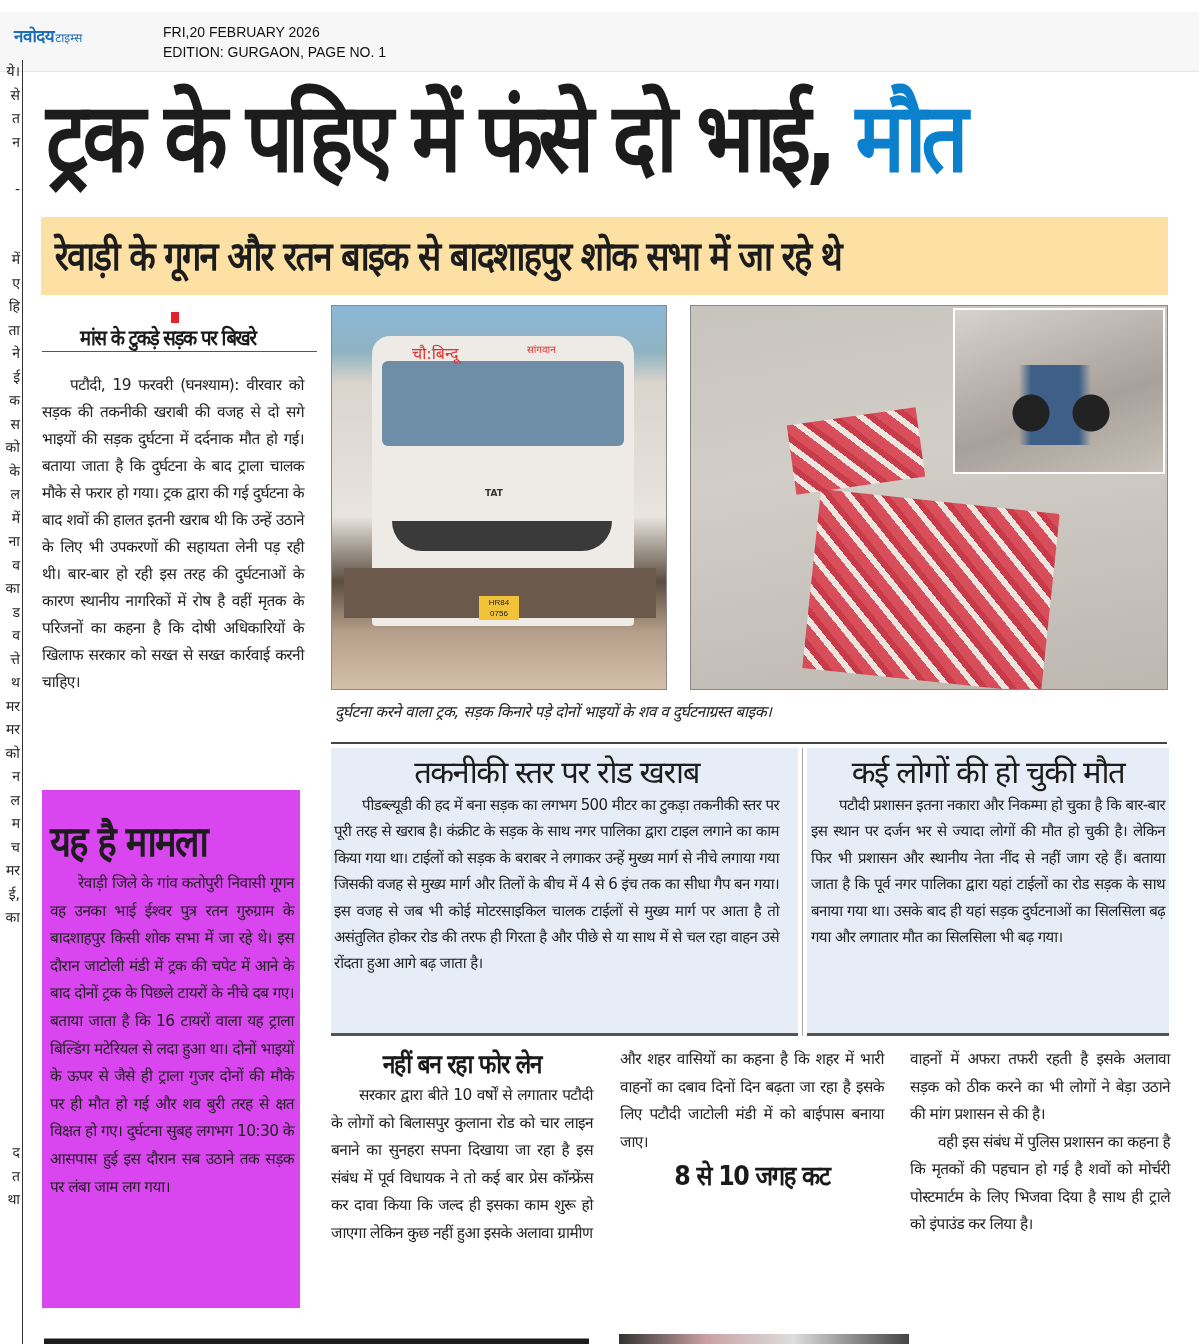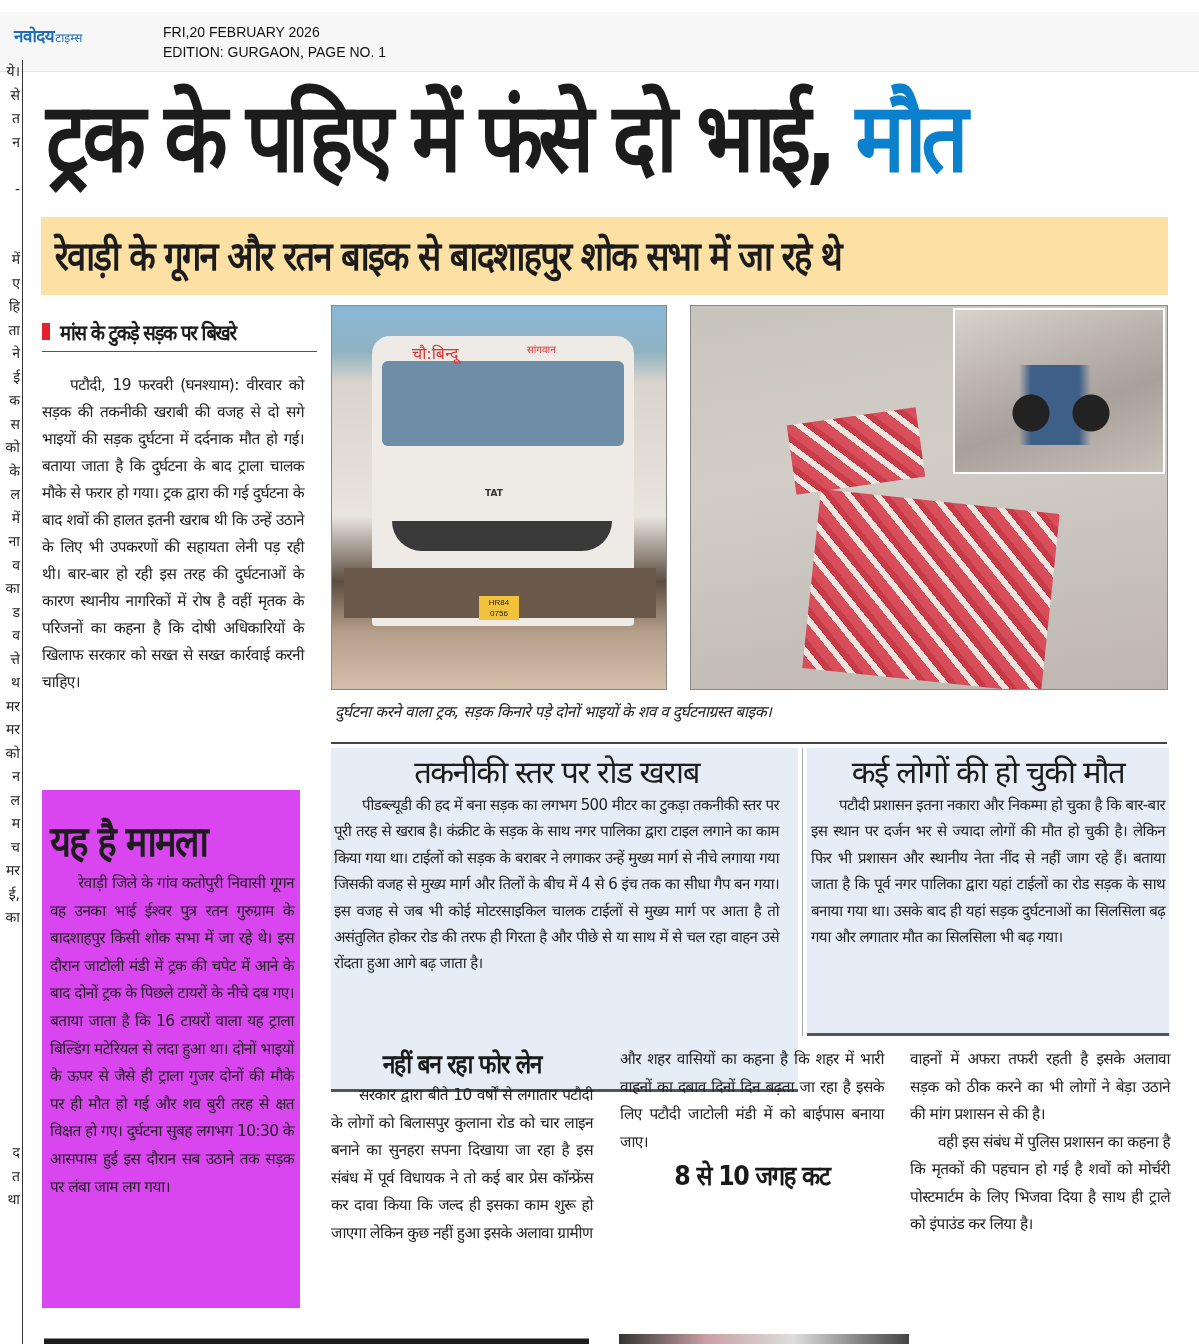--- a/index.html
+++ b/index.html
@@ -15,21 +15,21 @@
   .leftstrip { position: absolute; left: 0; top: 60px; width: 22px; height: 1284px; overflow: hidden; }
   .leftstrip .frag { font-family: "DejaVu Sans", sans-serif; font-size: 14px; line-height: 23.5px; text-align: right; color: #222; padding-right: 2px; }
   .leftrule { position: absolute; left: 22px; top: 60px; width: 1px; height: 1284px; background: #333; }
 
   .headline { position: absolute; left: 46px; top: 78px; width: 1125px; height: 130px; font-family: "DejaVu Sans", sans-serif; font-weight: bold; font-size: 96px; line-height: 120px; white-space: nowrap; letter-spacing: -6px; color: #1c1c1c; transform: scaleX(0.86); transform-origin: left; }
   .headline .accent { color: #0b80cc; }
 
   .subhead { position: absolute; left: 41px; top: 217px; width: 1127px; height: 78px; background: #fde0a4; }
   .subhead span { display: block; font-family: "DejaVu Sans", sans-serif; font-weight: bold; font-size: 40px; line-height: 78px; padding-left: 16px; white-space: nowrap; letter-spacing: -2px; transform: scaleX(0.86); transform-origin: left; color: #1c1c1c; }
 
-  .side-head { position: absolute; left: 42px; top: 312px; width: 275px; height: 40px; border-bottom: 1px solid #555; display: flex; align-items: center; }
+  .side-head { position: absolute; left: 42px; top: 312px; width: 275px; height: 40px; border-bottom: 1px solid #555; display: flex; align-items: center; flex-direction: column; }
   .side-head .bullet { width: 8px; height: 17px; background: #e3232b; margin-right: 10px; }
   .side-head span.t { font-family: "DejaVu Sans", sans-serif; font-weight: bold; font-size: 21px; letter-spacing: -1.5px; transform: scaleX(0.88); transform-origin: left; white-space: nowrap; }
 
   .bodytxt { font-family: "DejaVu Sans", sans-serif; font-size: 15.4px; line-height: 27px; color: #222; text-align: justify; letter-spacing: -0.6px; }
   .bodytxt .indent { display: inline-block; width: 28px; }
 
   .col1 { position: absolute; left: 42px; top: 372px; width: 262px; }
 
   .box { position: absolute; left: 42px; top: 790px; width: 258px; height: 518px; background: #d946ef; padding: 24px 6px 0 8px; }
   .box h2 { font-family: "DejaVu Sans", sans-serif; font-weight: bold; font-size: 42px; line-height: 56px; letter-spacing: -2px; color: #1c1c1c; transform: scaleX(0.86); transform-origin: left; white-space: nowrap; }
@@ -45,21 +45,21 @@
   .truck-grille { position: absolute; left: 60px; top: 215px; width: 220px; height: 30px; background: #3a3a3a; border-radius: 0 0 90px 90px; }
   .truck-bumper { position: absolute; left: 12px; top: 262px; width: 312px; height: 50px; background: #6b5a4c; }
   .plate { position: absolute; left: 147px; top: 290px; width: 40px; height: 24px; background: #f2c23a; font-family: Liberation Sans, sans-serif; font-size: 8px; line-height: 11px; color: #222; text-align: center; padding-top: 1px; }
   .cloth { position: absolute; background: repeating-linear-gradient(45deg, #d94452 0 10px, #f0e7e1 10px 16px, #c7303e 16px 22px); opacity: 0.92; }
   .bike { position: absolute; left: 40px; top: 55px; width: 120px; height: 80px; background: radial-gradient(circle at 30% 60%, #222 0 18px, transparent 19px), radial-gradient(circle at 80% 60%, #222 0 18px, transparent 19px), linear-gradient(90deg, transparent 20%, #3d5f88 30% 70%, transparent 80%); }
 
   .caption { position: absolute; left: 335px; top: 700px; width: 830px; font-family: "DejaVu Sans", sans-serif; font-style: italic; font-size: 15.5px; color: #222; letter-spacing: -0.5px; white-space: nowrap; }
   .caprule { position: absolute; left: 331px; top: 742px; width: 836px; height: 2px; background: #444; }
 
   .bluebox { position: absolute; background: #e7edf7; border-bottom: 3px solid #555; }
-  .bb1 { left: 331px; top: 748px; width: 467px; height: 344px; padding: 4px 19px 0 3px; }
+  .bb1 { left: 331px; top: 748px; width: 467px; height: 288px; padding: 4px 19px 0 3px; }
   .bb2 { left: 807px; top: 748px; width: 362px; height: 288px; padding: 4px 4px 0 4px; }
   .vrule { position: absolute; left: 802px; top: 748px; width: 1px; height: 288px; background: #aaa; }
   .bluebox h3 { font-family: "DejaVu Sans", sans-serif; font-weight: normal; font-size: 31px; line-height: 40px; text-align: center; color: #1c1c1c; letter-spacing: -1.5px; white-space: nowrap; }
   .bluebox .bodytxt { font-size: 15px; line-height: 26.4px; }
 
   .c3 { position: absolute; top: 1046px; }
   .c3a { left: 331px; width: 262px; }
   .c3b { left: 620px; width: 264px; }
   .c3c { left: 910px; width: 260px; }
   .c3 h4 { font-family: "DejaVu Sans", sans-serif; font-weight: bold; font-size: 26px; line-height: 36px; text-align: center; letter-spacing: -1.5px; transform: scaleX(0.88); white-space: nowrap; }

